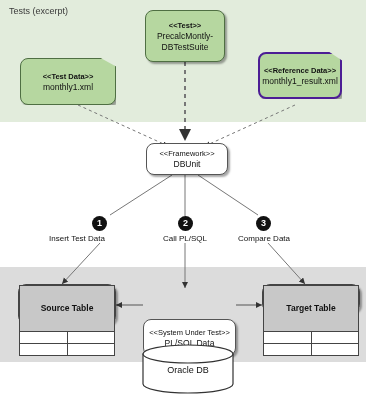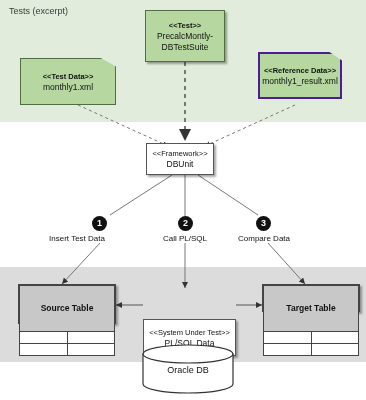--- a/index.html
+++ b/index.html
@@ -51,20 +51,21 @@
   .node {
     position: absolute;
     box-sizing: border-box;
     text-align: center;
     font-size: 8px;
     color: #111;
     line-height: 11px;
   }
   .boxshadow {
     box-shadow: 2px 2px 2px rgba(0,0,0,0.35);
+    border-radius: 8px;
   }
   .white-box {
     background: #ffffff;
     border: 1px solid #555;
   }
   .stereo {
     font-size: 7.5px;
     display: block;
   }
   .stereo-b { font-weight: bold; }
@@ -183,21 +184,21 @@
     </div>
   </div>
 
   <div class="node boxshadow" style="left:258px; top:52px; width:84px; height:47px; background:#b6d7a0; border:2px solid #4c1d95; clip-path: polygon(0 0, 85% 0, 100% 18%, 100% 100%, 0 100%);">
     <div class="note-inner">
       <span class="stereo stereo-b">&lt;&lt;Reference Data&gt;&gt;</span>
       <span class="nm">monthly1_result.xml</span>
     </div>
   </div>
 
-  <div class="node white-box boxshadow" style="left:146px; top:143px; width:68px; height:32px; display:flex; flex-direction:column; align-items:center; justify-content:center;">
+  <div class="node white-box boxshadow" style="left:146px; top:143px; width:82px; height:32px; display:flex; flex-direction:column; align-items:center; justify-content:center;">
     <span class="stereo">&lt;&lt;Framework&gt;&gt;</span>
     <span class="nm">DBUnit</span>
   </div>
 
   <div class="circle-num" style="left:92px; top:216px;">1</div>
   <div class="step-label" style="left:22px; top:234px; width:110px;">Insert Test Data</div>
 
   <div class="circle-num" style="left:178px; top:216px;">2</div>
   <div class="step-label" style="left:132px; top:234px; width:106px;">Call PL/SQL</div>
 

